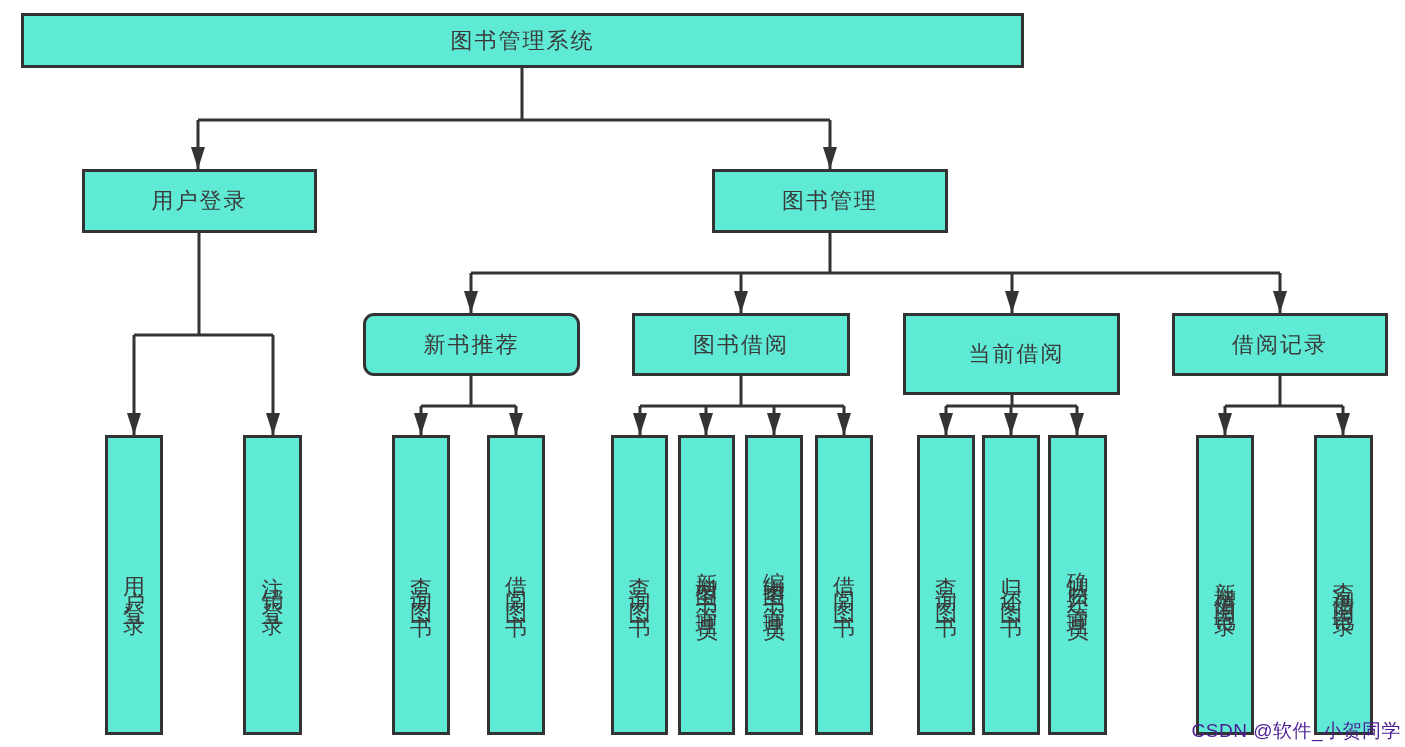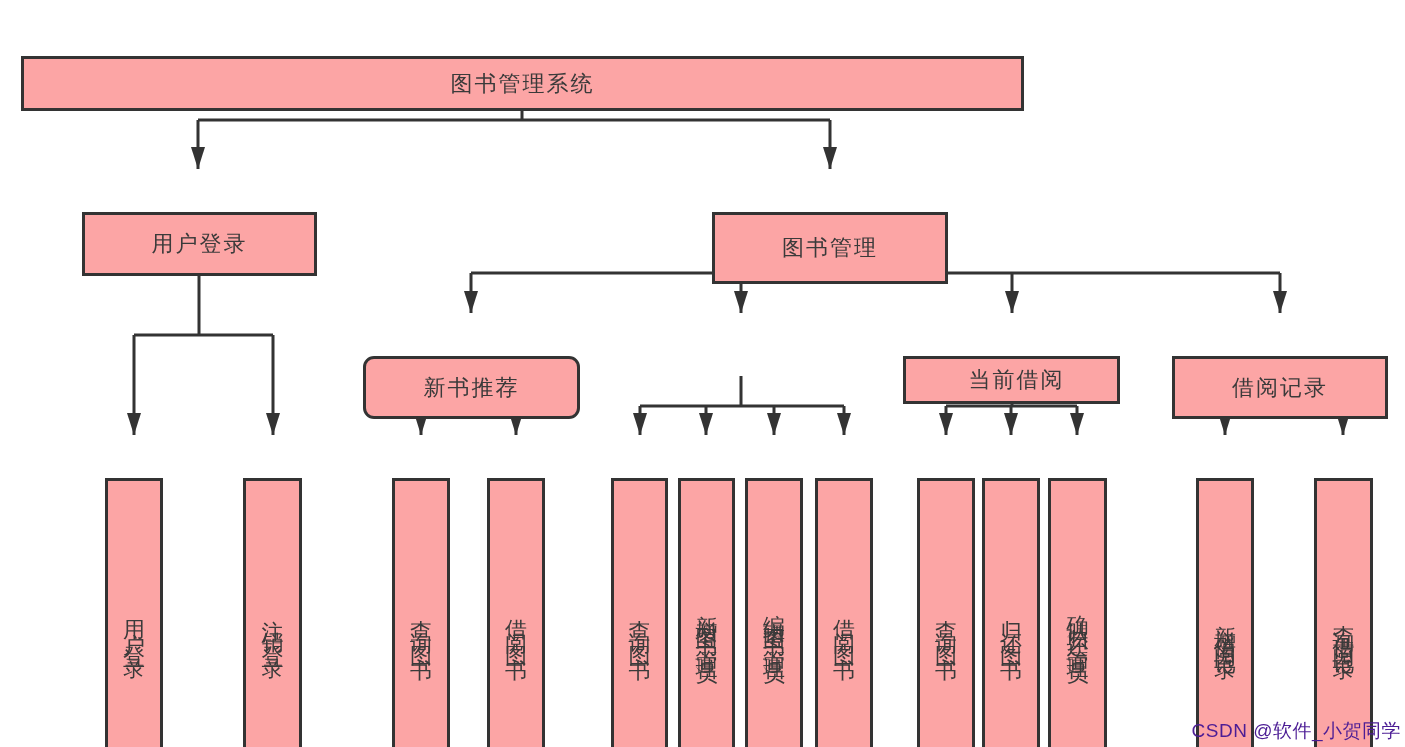--- a/index.html
+++ b/index.html
@@ -14,26 +14,25 @@
   svg.connectors {
     position: absolute;
     left: 0; top: 0;
     width: 1405px; height: 747px;
     pointer-events: none;
   }
   .box {
     position: absolute;
     box-sizing: border-box;
     border: 3px solid #333333;
-    background: #fca5a5;
+    background: #5eead4;
     display: flex;
     align-items: center;
     justify-content: center;
     color: #3a3a3a;
-    margin-top: 43px;
   }
   .h-box { font-size: 22px; letter-spacing: 2px; white-space: nowrap; }
   .leaf {
     writing-mode: vertical-rl;
     font-size: 22px;
     letter-spacing: 9px;
   }
   .leaf.short { letter-spacing: 13px; }
   .leaf.long  { letter-spacing: 7px; }
   .watermark {
@@ -80,24 +79,25 @@
       <path d="M1011 435 L1004 413 L1018 413 Z"></path>
       <path d="M1077 435 L1070 413 L1084 413 Z"></path>
       <path d="M1225 435 L1218 413 L1232 413 Z"></path>
       <path d="M1343 435 L1336 413 L1350 413 Z"></path>
     </g>
   </svg>
 
   <div class="box h-box" style="left:21px; top:13px; width:1003px; height:55px;">图书管理系统</div>
 
   <div class="box h-box" style="left:82px; top:169px; width:235px; height:64px;">用户登录</div>
-  <div class="box h-box" style="left:712px; top:169px; width:236px; height:72px;">图书管理</div>
+  <div class="box h-box" style="left:712px; top:169px; width:236px; height:64px;">图书管理</div>
 
   <div class="box h-box" style="left:363px; top:313px; width:217px; height:63px;border-radius:11px;">新书推荐</div>
-  <div class="box h-box" style="left:903px; top:313px; width:217px; height:48px;padding-left:10px;">当前借阅</div>
+  <div class="box h-box" style="left:632px; top:313px; width:218px; height:63px;">图书借阅</div>
+  <div class="box h-box" style="left:903px; top:313px; width:217px; height:82px;padding-left:10px;">当前借阅</div>
   <div class="box h-box" style="left:1172px; top:313px; width:216px; height:63px;text-align:center;">借阅记录</div>
 
   <div class="box leaf short" style="left:105px; top:435px; width:58px; height:300px;">用户登录</div>
   <div class="box leaf short" style="left:243px; top:435px; width:59px; height:300px;">注销登录</div>
 
   <div class="box leaf short" style="left:392px; top:435px; width:58px; height:300px;">查询图书</div>
   <div class="box leaf short" style="left:487px; top:435px; width:58px; height:300px;">借阅图书</div>
 
   <div class="box leaf short" style="left:611px; top:435px; width:57px; height:300px;">查询图书</div>
   <div class="box leaf long" style="left:678px; top:435px; width:57px; height:300px;">新增图书（管理员）</div>

